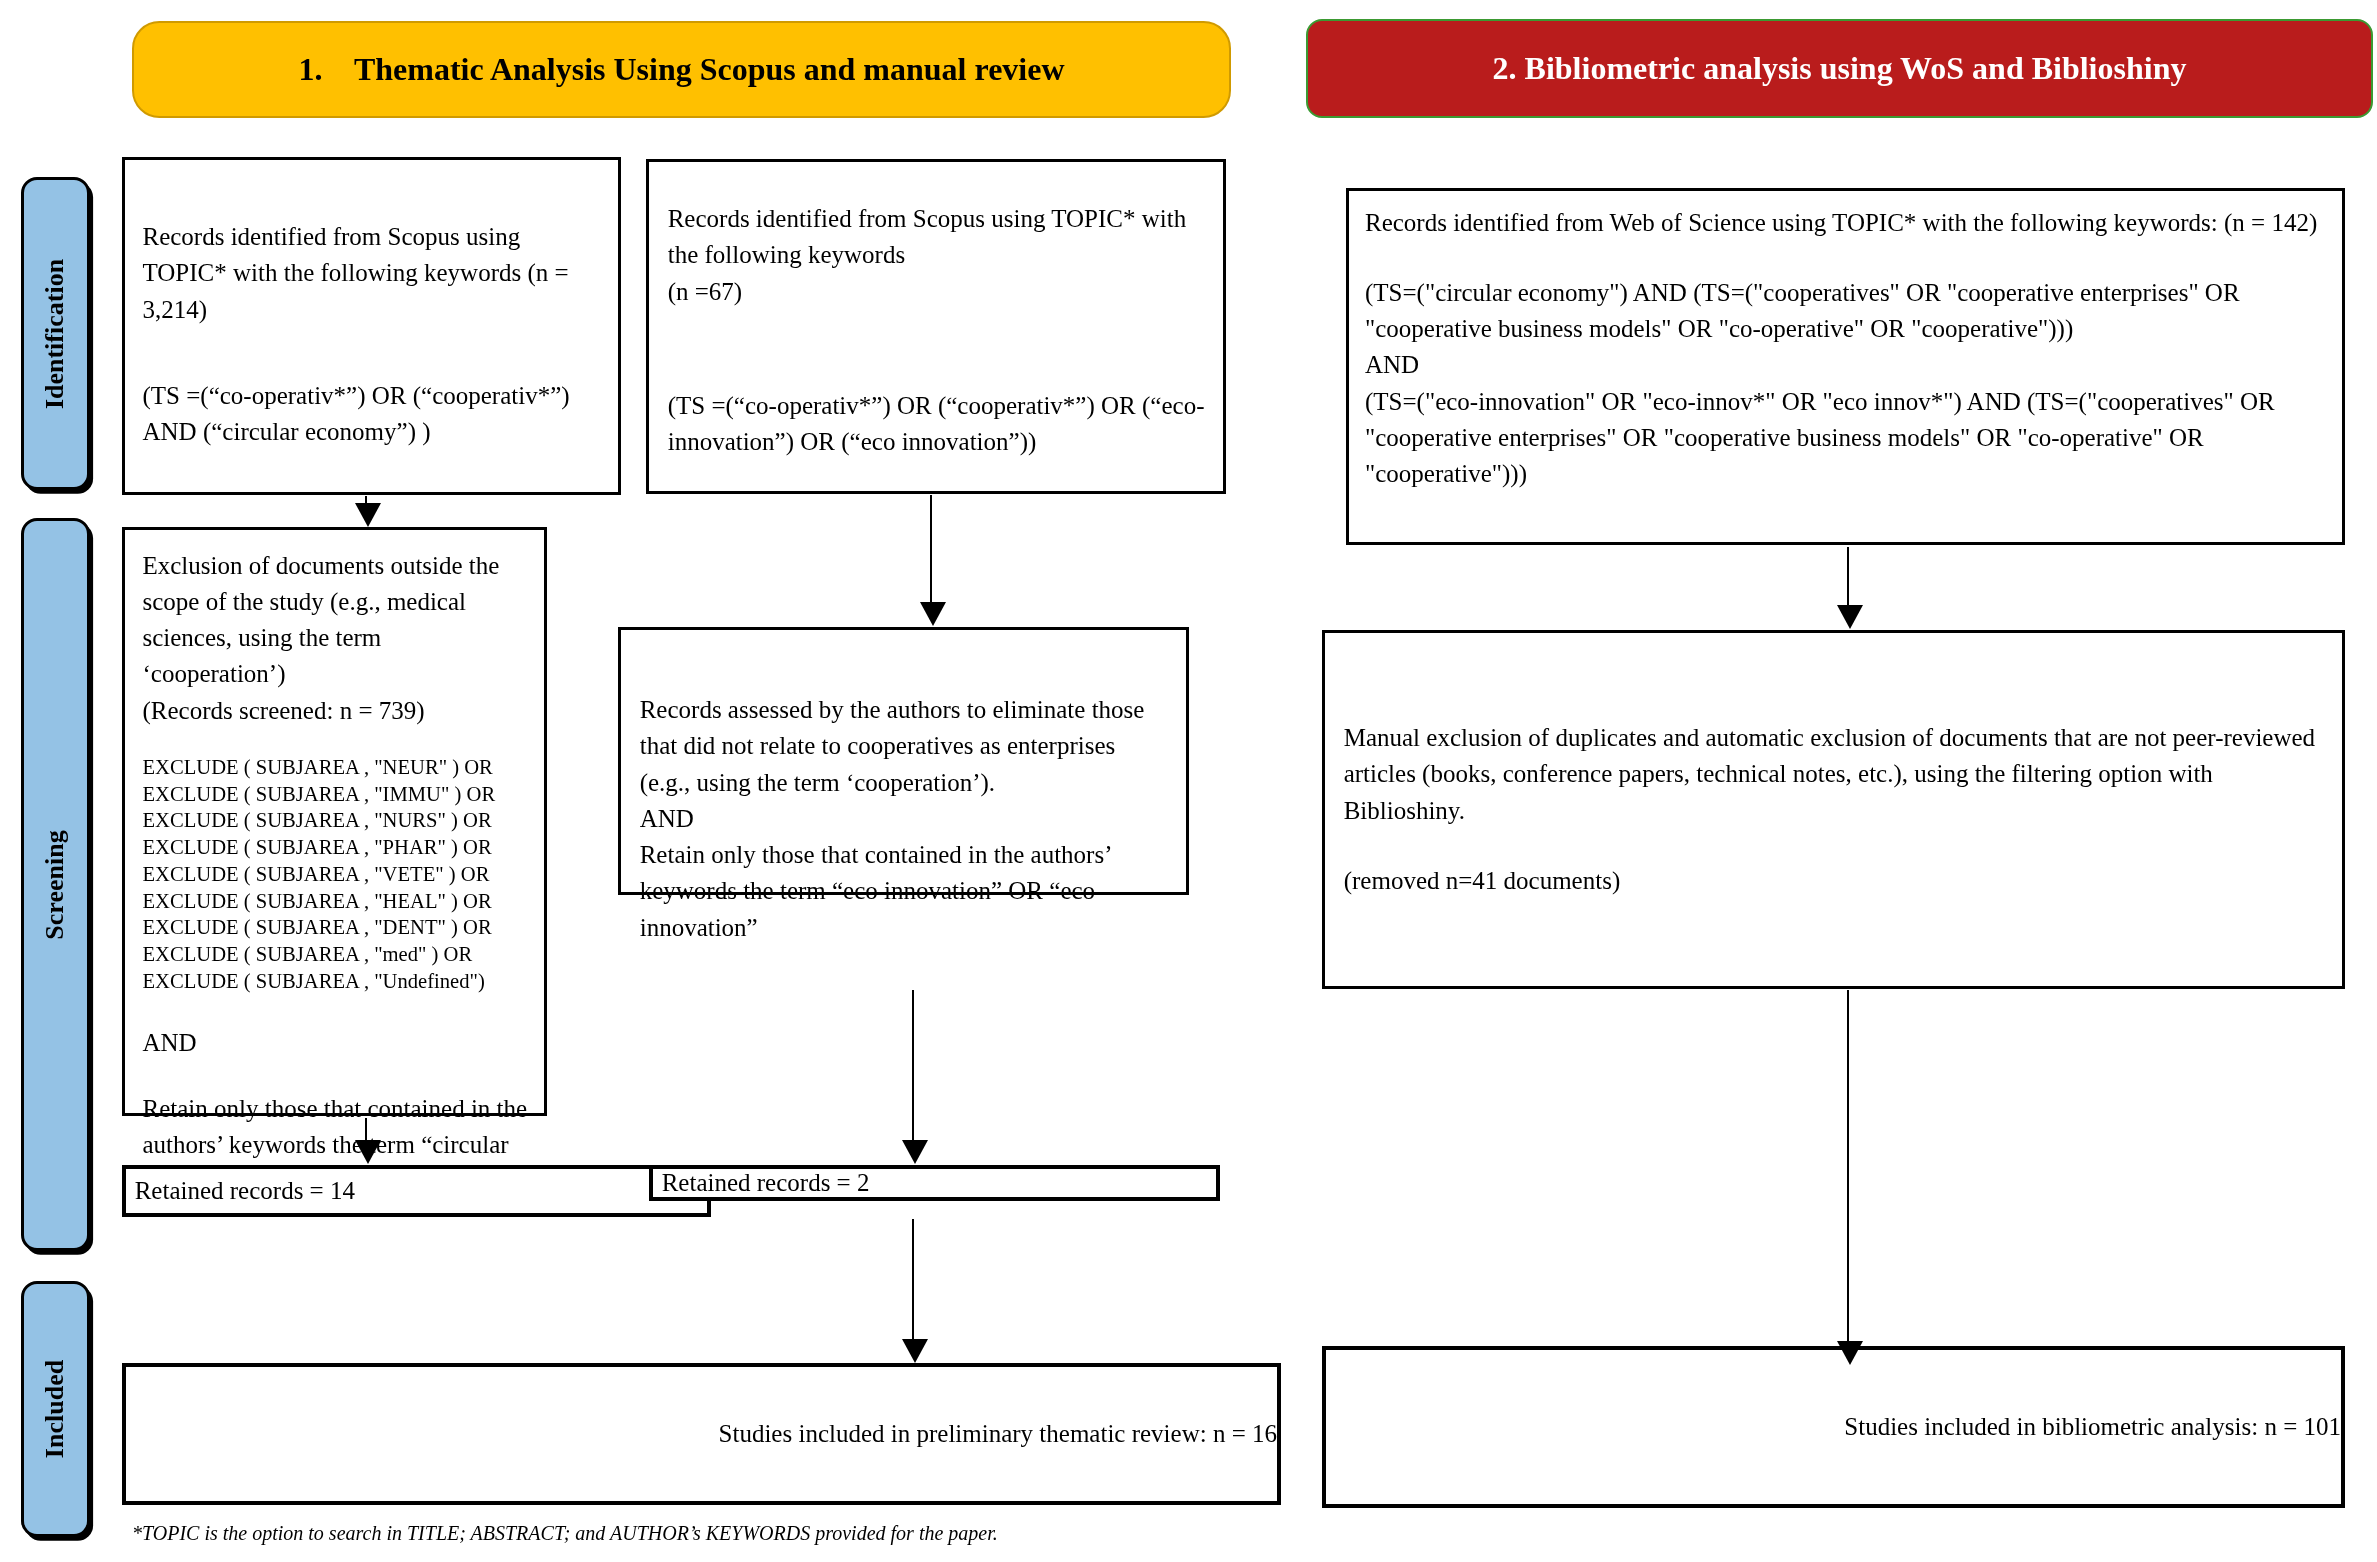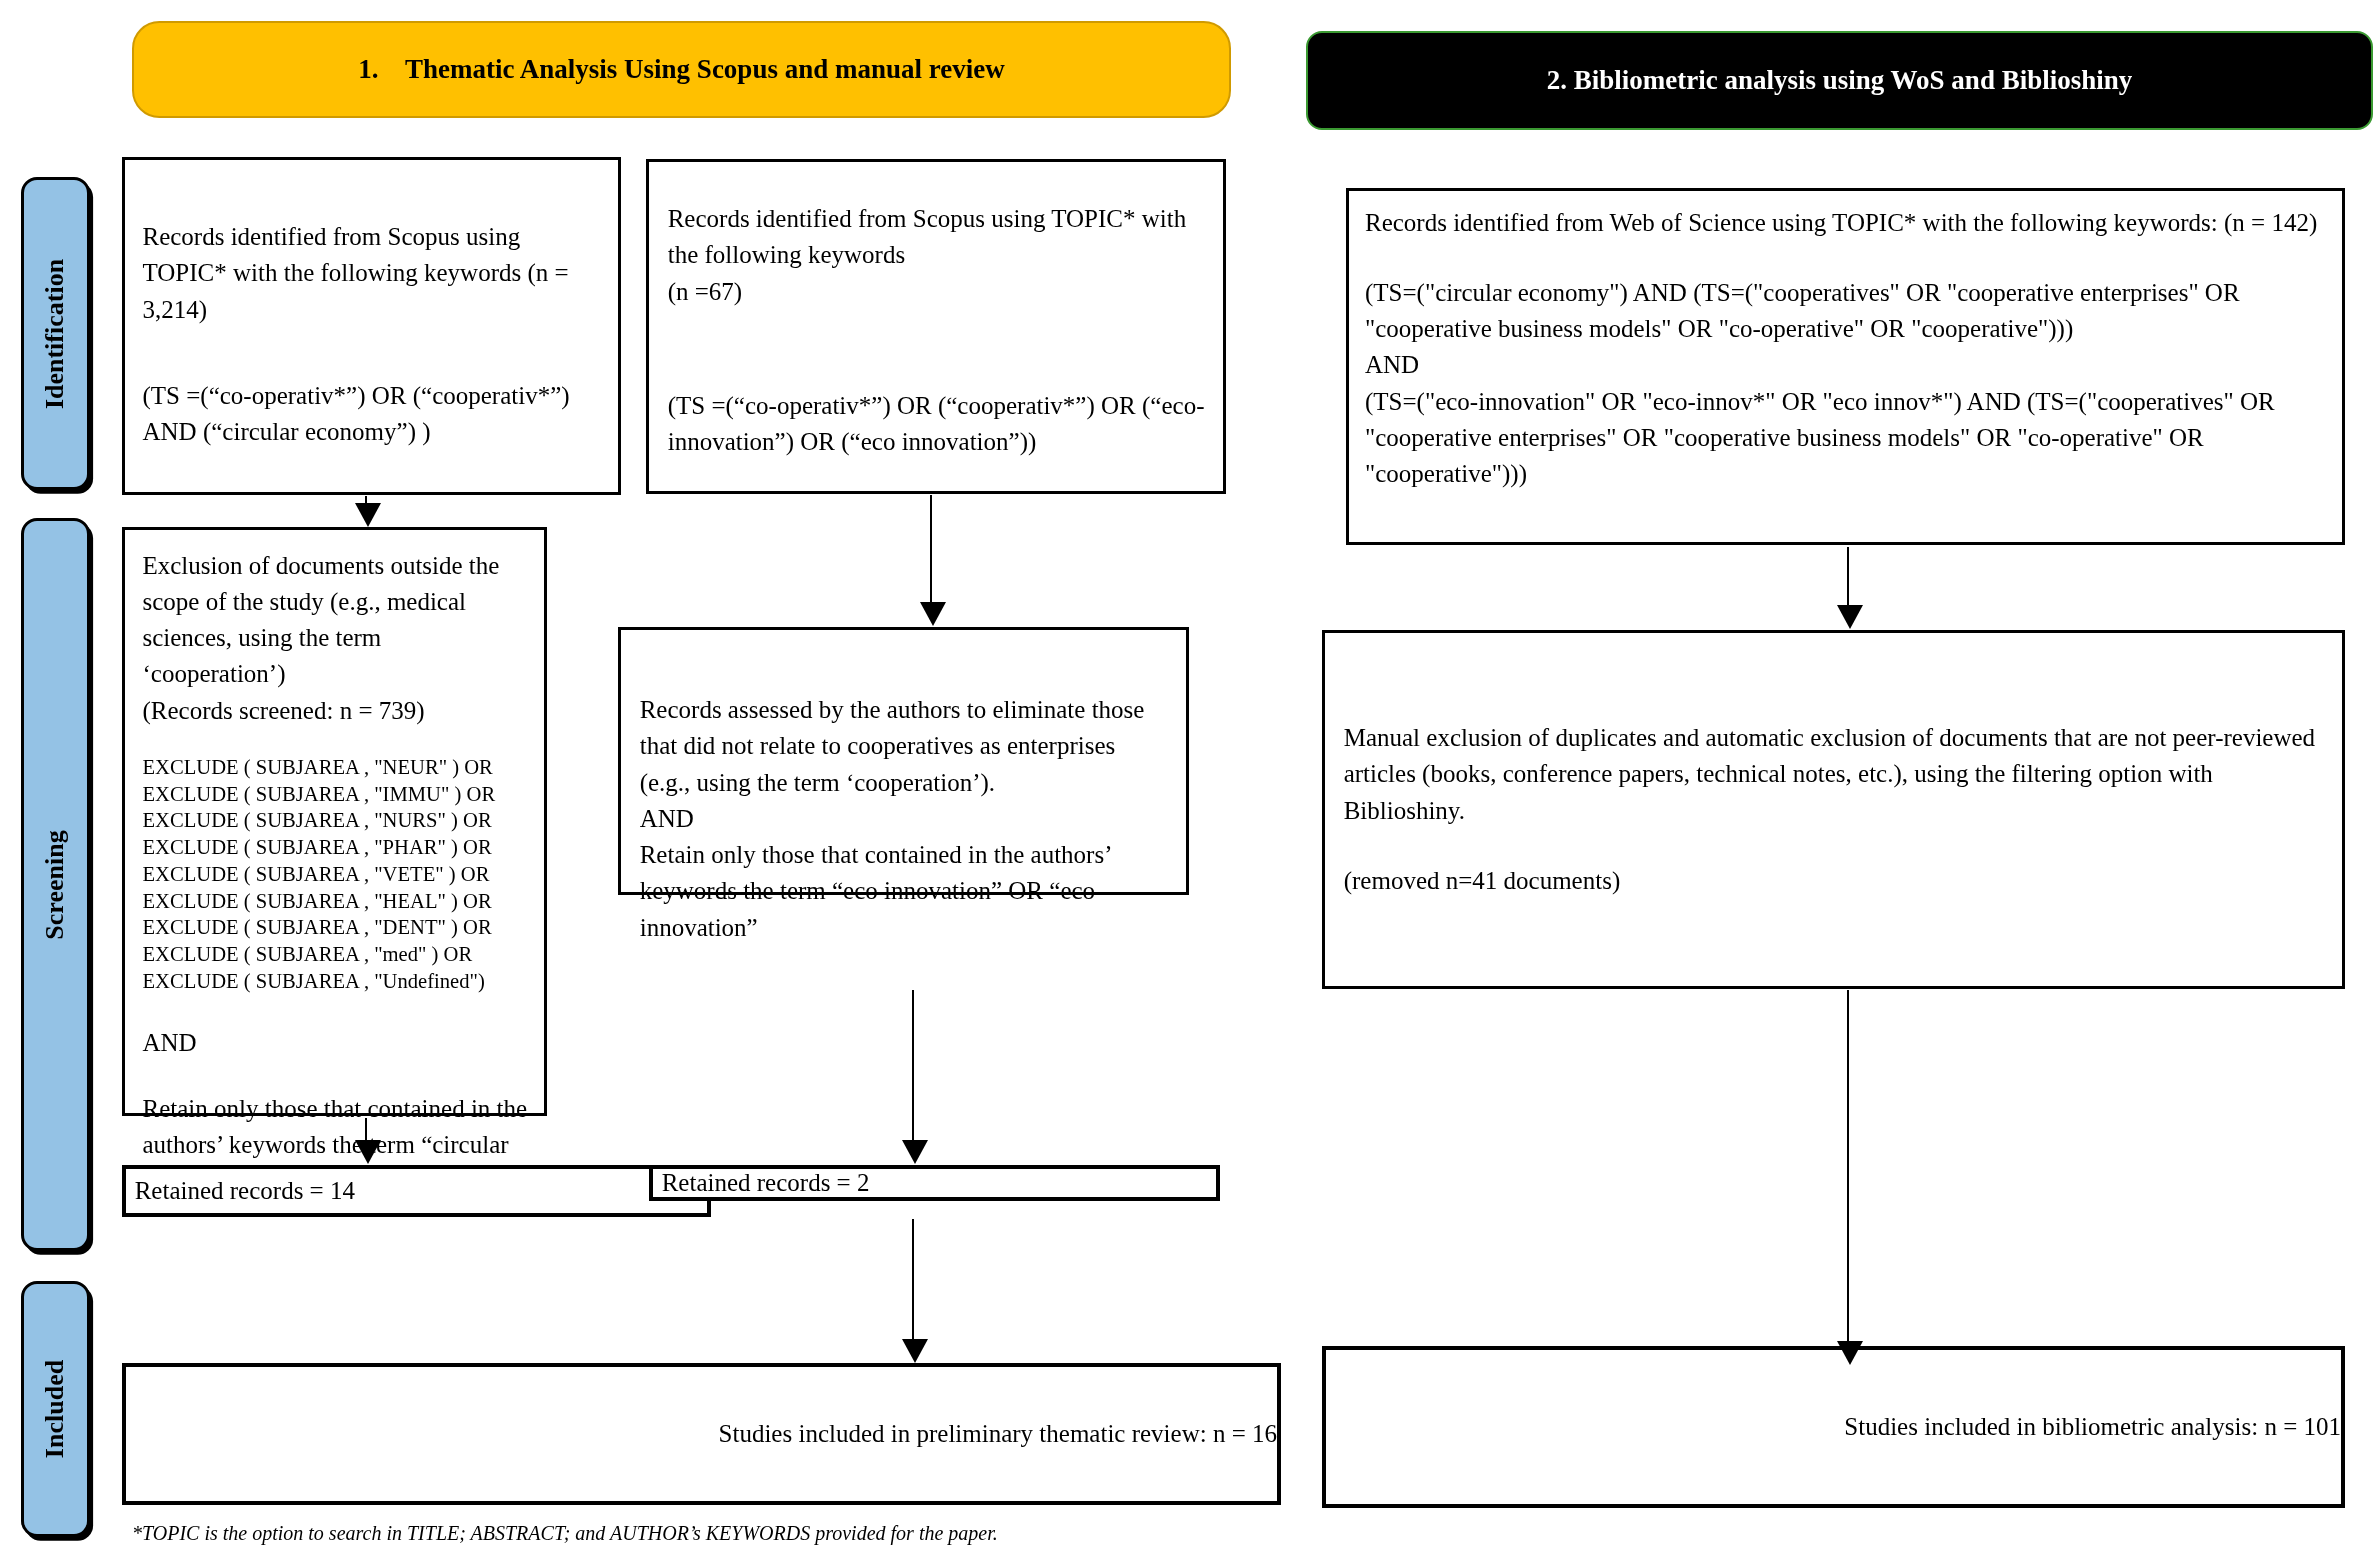--- a/index.html
+++ b/index.html
@@ -14,37 +14,36 @@
   }
   .bind { white-space: pre-wrap; }
 
   
   .hdr {
     position: absolute;
     display: flex;
     align-items: center;
     justify-content: center;
     font-weight: bold;
-    font-size: 27px;
+    font-size: 32px;
     text-align: center;
     box-sizing: border-box;
   }
   .hdr-yellow {
     left: 132px; top: 20.6px; width: 1099px; height: 97px;
     background: #FFC000;
     border: 2.5px solid #D09A00;
     border-radius: 27.4px;
   }
   .hdr-green {
     left: 1306px; top: 18.7px; width: 1067px; height: 99px;
-    background: #000000;
+    background: #b91c1c;
     border: 2.5px solid #3B9A32;
     border-radius: 16px;
     color: #ffffff;
-    margin-top: 12px;
   }
 
   
   .stage {
     position: absolute;
     left: 20.6px; width: 69px;
     background: #94C2E5;
     border: 3.7px solid #000000;
     border-radius: 16px;
     box-shadow: 3.7px 4.4px 0 -0.6px #000000;

